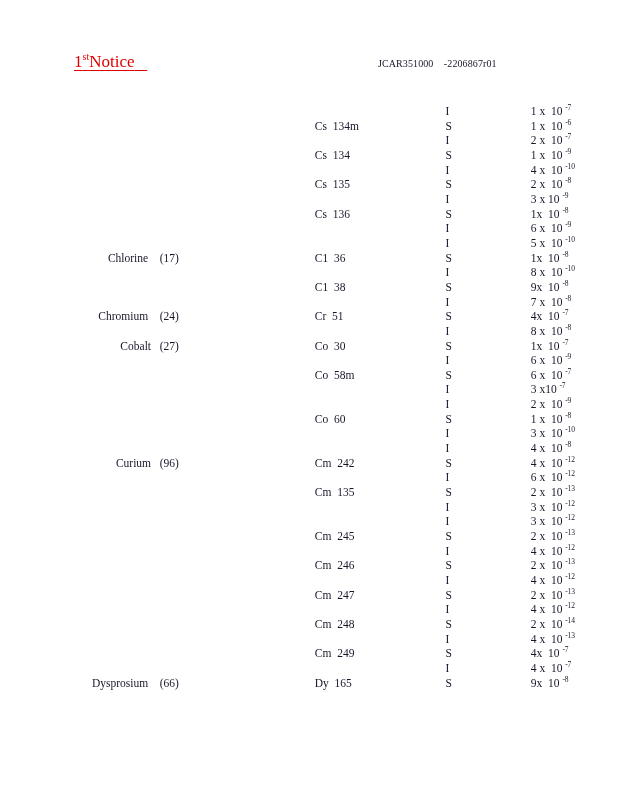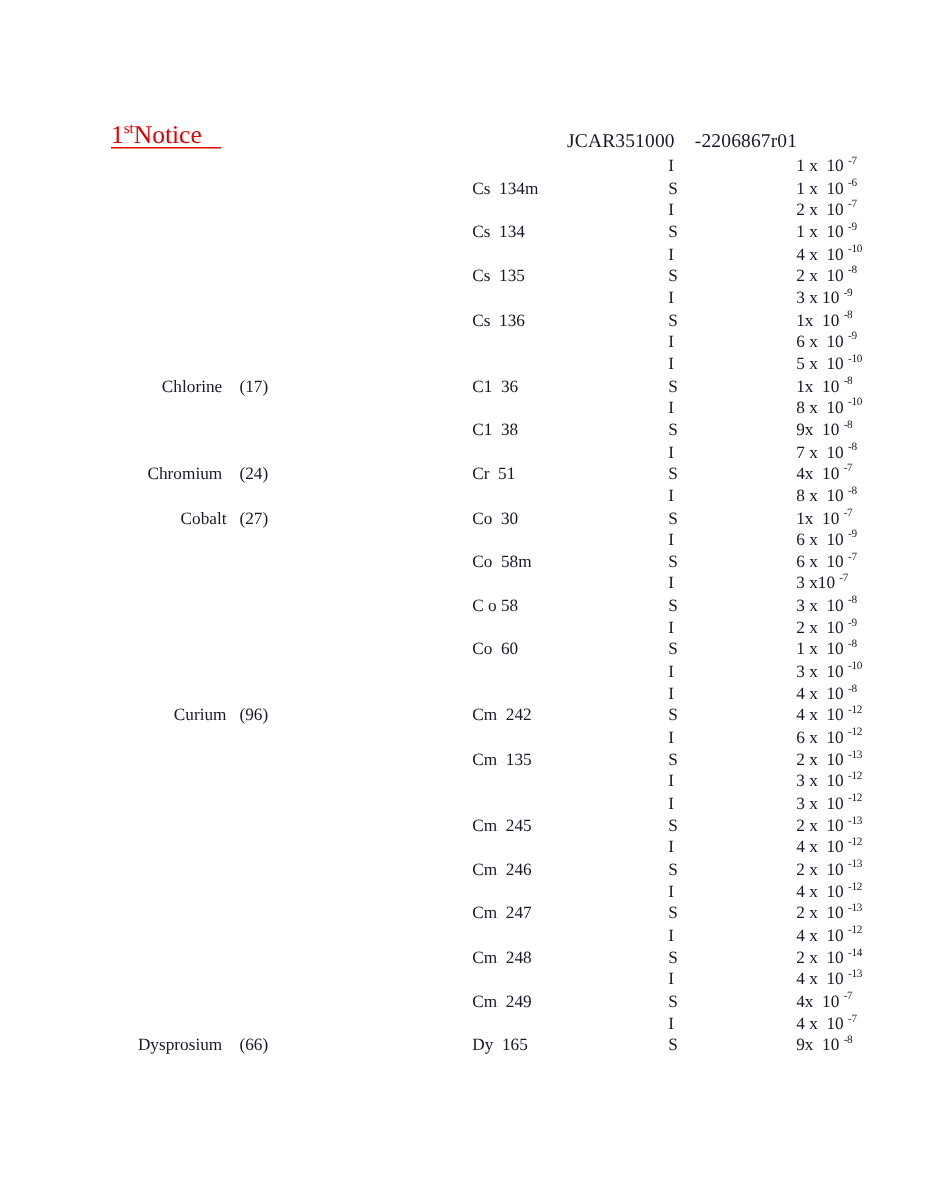--- a/index.html
+++ b/index.html
@@ -20,21 +20,21 @@
     position: relative;
     width: 618px;
     height: 800px;
     box-sizing: border-box;
   }
 
   
   .header-row {
     position: absolute;
     left: 0;
-    top: 80px;
+    top: 52px;
     width: 498px;
     height: 30px;
   }
   .notice-title {
     position: absolute;
     left: 74px;
     top: 0;
     font-size: 17px;
     color: #e00000;
     text-decoration: underline;
@@ -45,21 +45,21 @@
   }
   .notice-title sup {
     font-size: 10px;
     vertical-align: super;
     line-height: 0;
   }
   .doc-code {
     position: absolute;
     left: 378px;
     top: 6px;
-    font-size: 13px;
+    font-size: 10px;
     color: #17172b;
     white-space: pre;
     letter-spacing: 0.1px;
   }
 
   
   .iso-table {
     position: absolute;
     left: 0;
     top: 104px;
@@ -215,26 +215,20 @@
           <td class="col-value"><span>6 x  10 </span><sup>-7</sup></td>
         </tr>
         <tr>
           <td class="col-element"></td>
           <td class="col-isotope"></td>
           <td class="col-form">I</td>
           <td class="col-value"><span>3 x10 </span><sup>-7</sup></td>
         </tr>
         <tr>
           <td class="col-element"></td>
-          <td class="col-isotope">C o 58</td>
-          <td class="col-form">S</td>
-          <td class="col-value"><span>3 x  10 </span><sup>-8</sup></td>
-        </tr>
-        <tr>
-          <td class="col-element"></td>
           <td class="col-isotope"></td>
           <td class="col-form">I</td>
           <td class="col-value"><span>2 x  10 </span><sup>-9</sup></td>
         </tr>
         <tr>
           <td class="col-element"></td>
           <td class="col-isotope">Co  60</td>
           <td class="col-form">S</td>
           <td class="col-value"><span>1 x  10 </span><sup>-8</sup></td>
         </tr>

